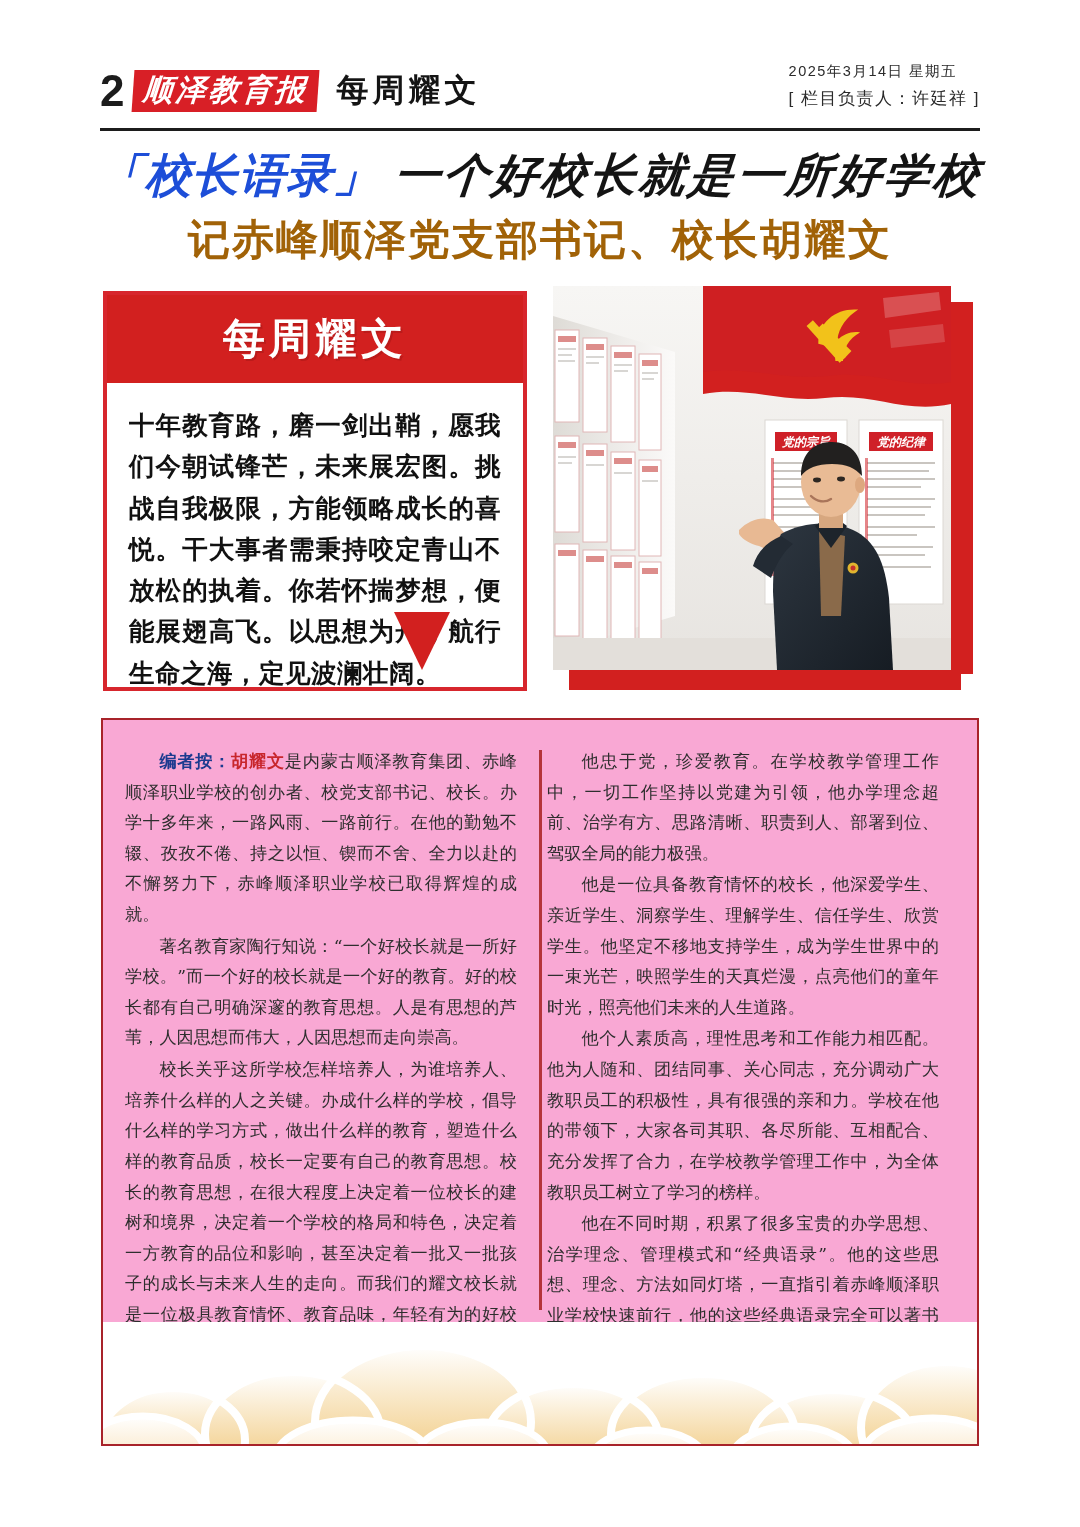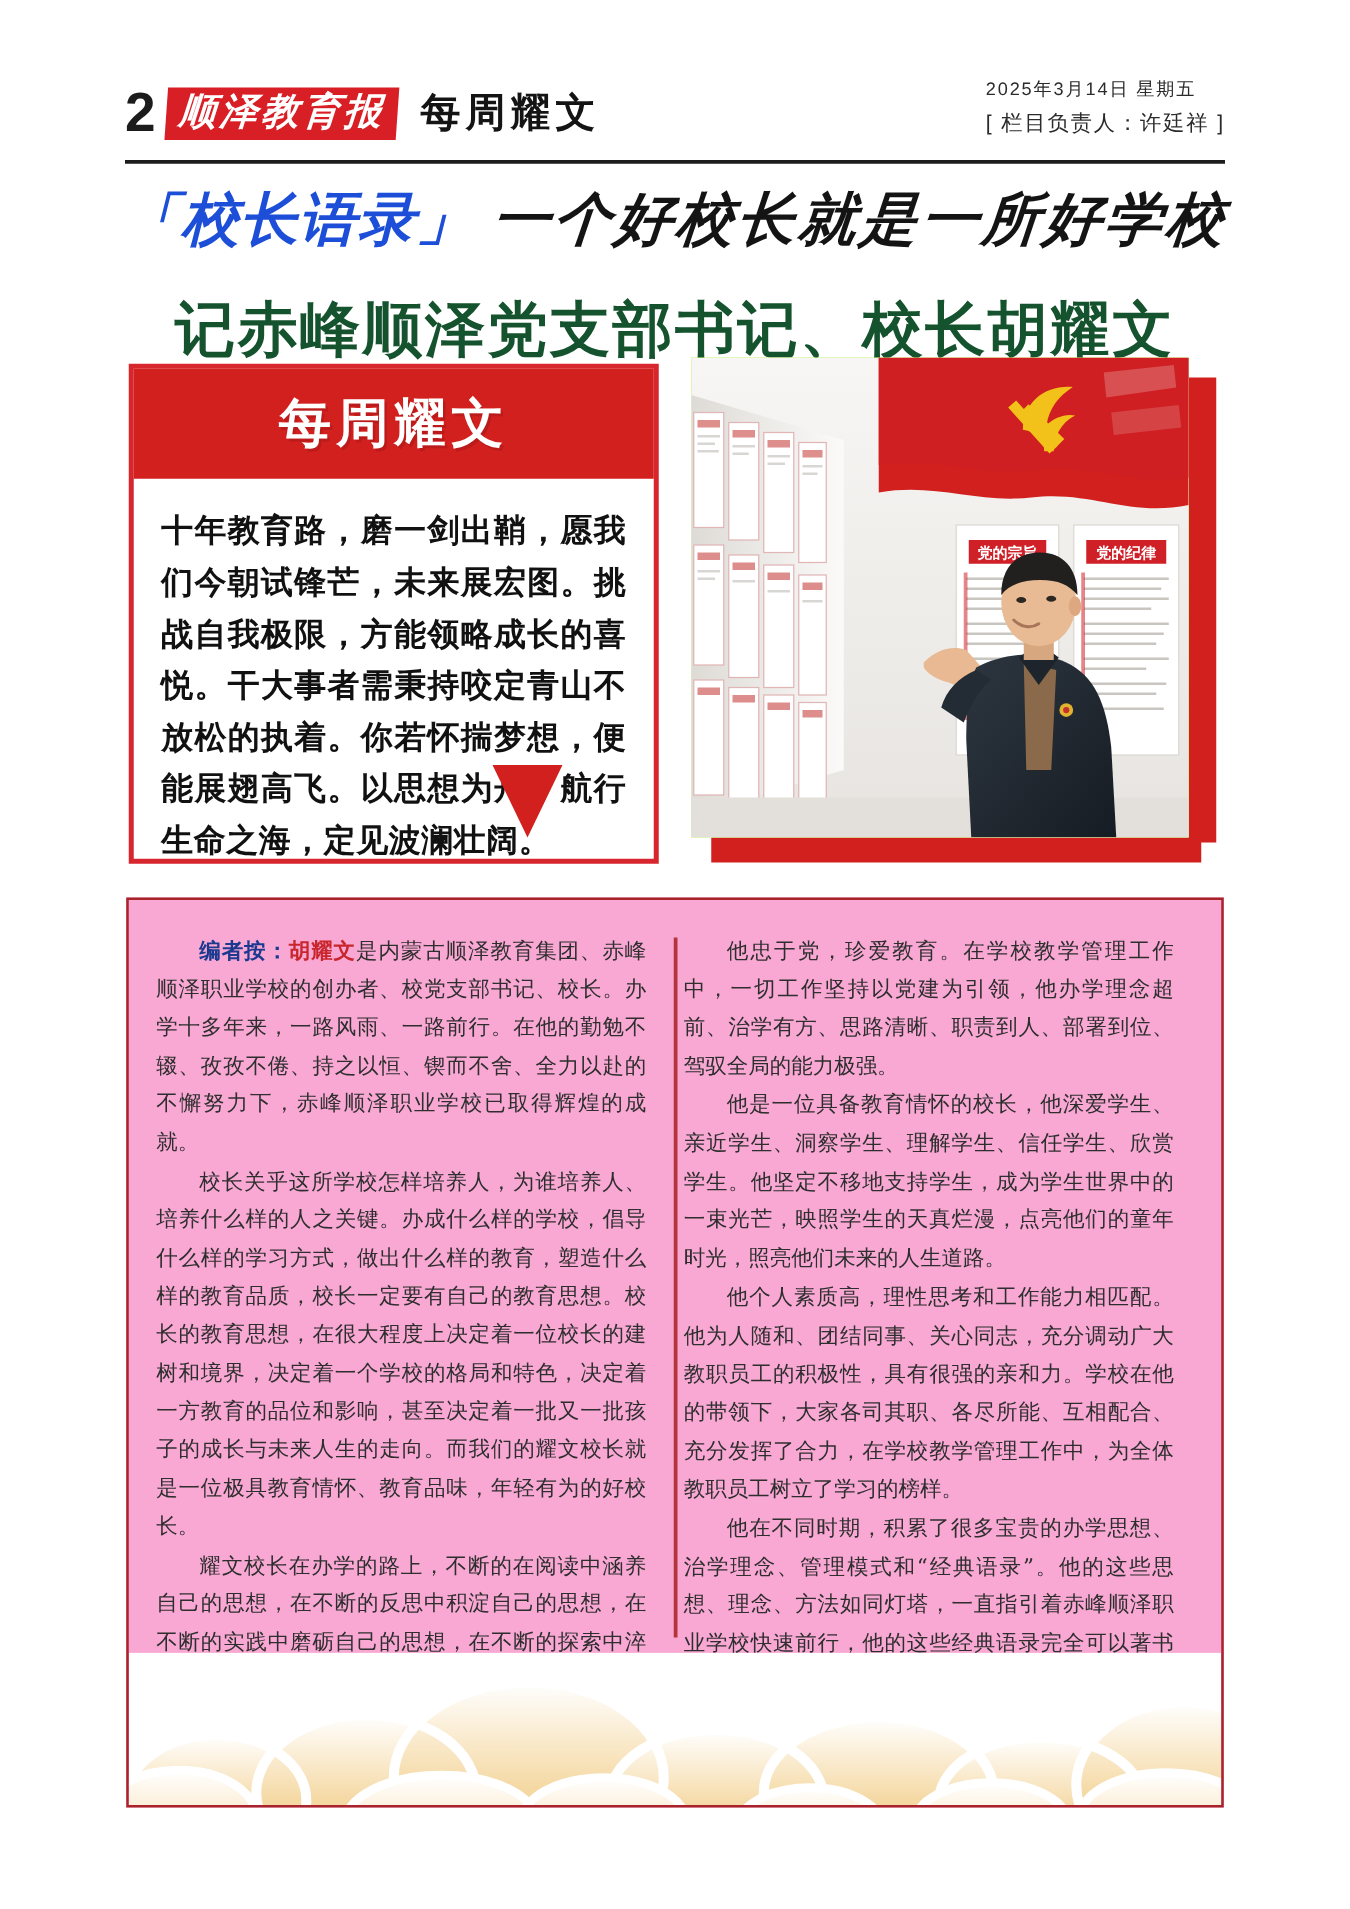--- a/index.html
+++ b/index.html
@@ -114,25 +114,25 @@
   .headline-rest {
     color: #141414;
     font-family: "DejaVu Serif", serif;
     font-weight: 700;
     font-size: 46px;
     letter-spacing: 3px;
     font-style: italic;
     transform: skewX(-5deg);
   }
   .headline-sub {
-    margin-top: 25px;
-    color: #14532d;
+    margin-top: 5px;
+    color: #a16207;
     font-family: "Liberation Sans", sans-serif;
     font-weight: 700;
-    font-size: 48px;
+    font-size: 42px;
     letter-spacing: 2px;
     white-space: nowrap;
   }
 
   
   .quote-card {
     position: absolute;
     left: 103px;
     top: 291px;
     width: 424px;
@@ -196,21 +196,22 @@
     left: 16px; bottom: 0;
     width: 392px; height: 20px;
     background: #d2201f;
   }
   .photo {
     position: absolute;
     left: 0; top: 0;
     width: 398px;
     height: 384px;
     overflow: hidden;
-    background: #bef264;
+    background: #7dd3fc;
+    font-style: italic;
   }
   .photo svg { display: block; }
 
   
   .article-box {
     position: absolute;
     left: 101px;
     top: 718px;
     width: 878px;
     height: 728px;
@@ -457,20 +458,21 @@
   </div>
 </div>
 
 <div class="article-box">
   <div class="columns">
 
     <div class="col">
       <p>
         <span class="lead-label">编者按：</span><span class="lead-name">胡耀文</span><span>是内蒙古顺泽教育集团、赤峰顺泽职业学校的创办者、校党支部书记、校长。办学十多年来，一路风雨、一路前行。在他的勤勉不辍、孜孜不倦、持之以恒、锲而不舍、全力以赴的不懈努力下，赤峰顺泽职业学校已取得辉煌的成就。</span>
       </p>
+      <p>著名教育家陶行知说：“一个好校长就是一所好学校。”而一个好的校长就是一个好的教育。好的校长都有自己明确深邃的教育思想。人是有思想的芦苇，人因思想而伟大，人因思想而走向崇高。</p>
       <p>校长关乎这所学校怎样培养人，为谁培养人、培养什么样的人之关键。办成什么样的学校，倡导什么样的学习方式，做出什么样的教育，塑造什么样的教育品质，校长一定要有自己的教育思想。校长的教育思想，在很大程度上决定着一位校长的建树和境界，决定着一个学校的格局和特色，决定着一方教育的品位和影响，甚至决定着一批又一批孩子的成长与未来人生的走向。而我们的耀文校长就是一位极具教育情怀、教育品味，年轻有为的好校长。</p>
       <p>耀文校长在办学的路上，不断的在阅读中涵养自己的思想，在不断的反思中积淀自己的思想，在不断的实践中磨砺自己的思想，在不断的探索中淬炼自己的思想，努力做教育思想的引领者、躬耕者、前行者。</p>
     </div>
 
     <div class="col">
       <p>他忠于党，珍爱教育。在学校教学管理工作中，一切工作坚持以党建为引领，他办学理念超前、治学有方、思路清晰、职责到人、部署到位、驾驭全局的能力极强。</p>
       <p>他是一位具备教育情怀的校长，他深爱学生、亲近学生、洞察学生、理解学生、信任学生、欣赏学生。他坚定不移地支持学生，成为学生世界中的一束光芒，映照学生的天真烂漫，点亮他们的童年时光，照亮他们未来的人生道路。</p>
       <p>他个人素质高，理性思考和工作能力相匹配。他为人随和、团结同事、关心同志，充分调动广大教职员工的积极性，具有很强的亲和力。学校在他的带领下，大家各司其职、各尽所能、互相配合、充分发挥了合力，在学校教学管理工作中，为全体教职员工树立了学习的榜样。</p>
       <p>他在不同时期，积累了很多宝贵的办学思想、治学理念、管理模式和“经典语录”。他的这些思想、理念、方法如同灯塔，一直指引着赤峰顺泽职业学校快速前行，他的这些经典语录完全可以著书立说。</p>
       <p>所以，本报想通过每期周报刊载几篇他的经典语录，来引导、激励顺泽人一直沿着耀文思想持续、快速、健康的发展。</p>

